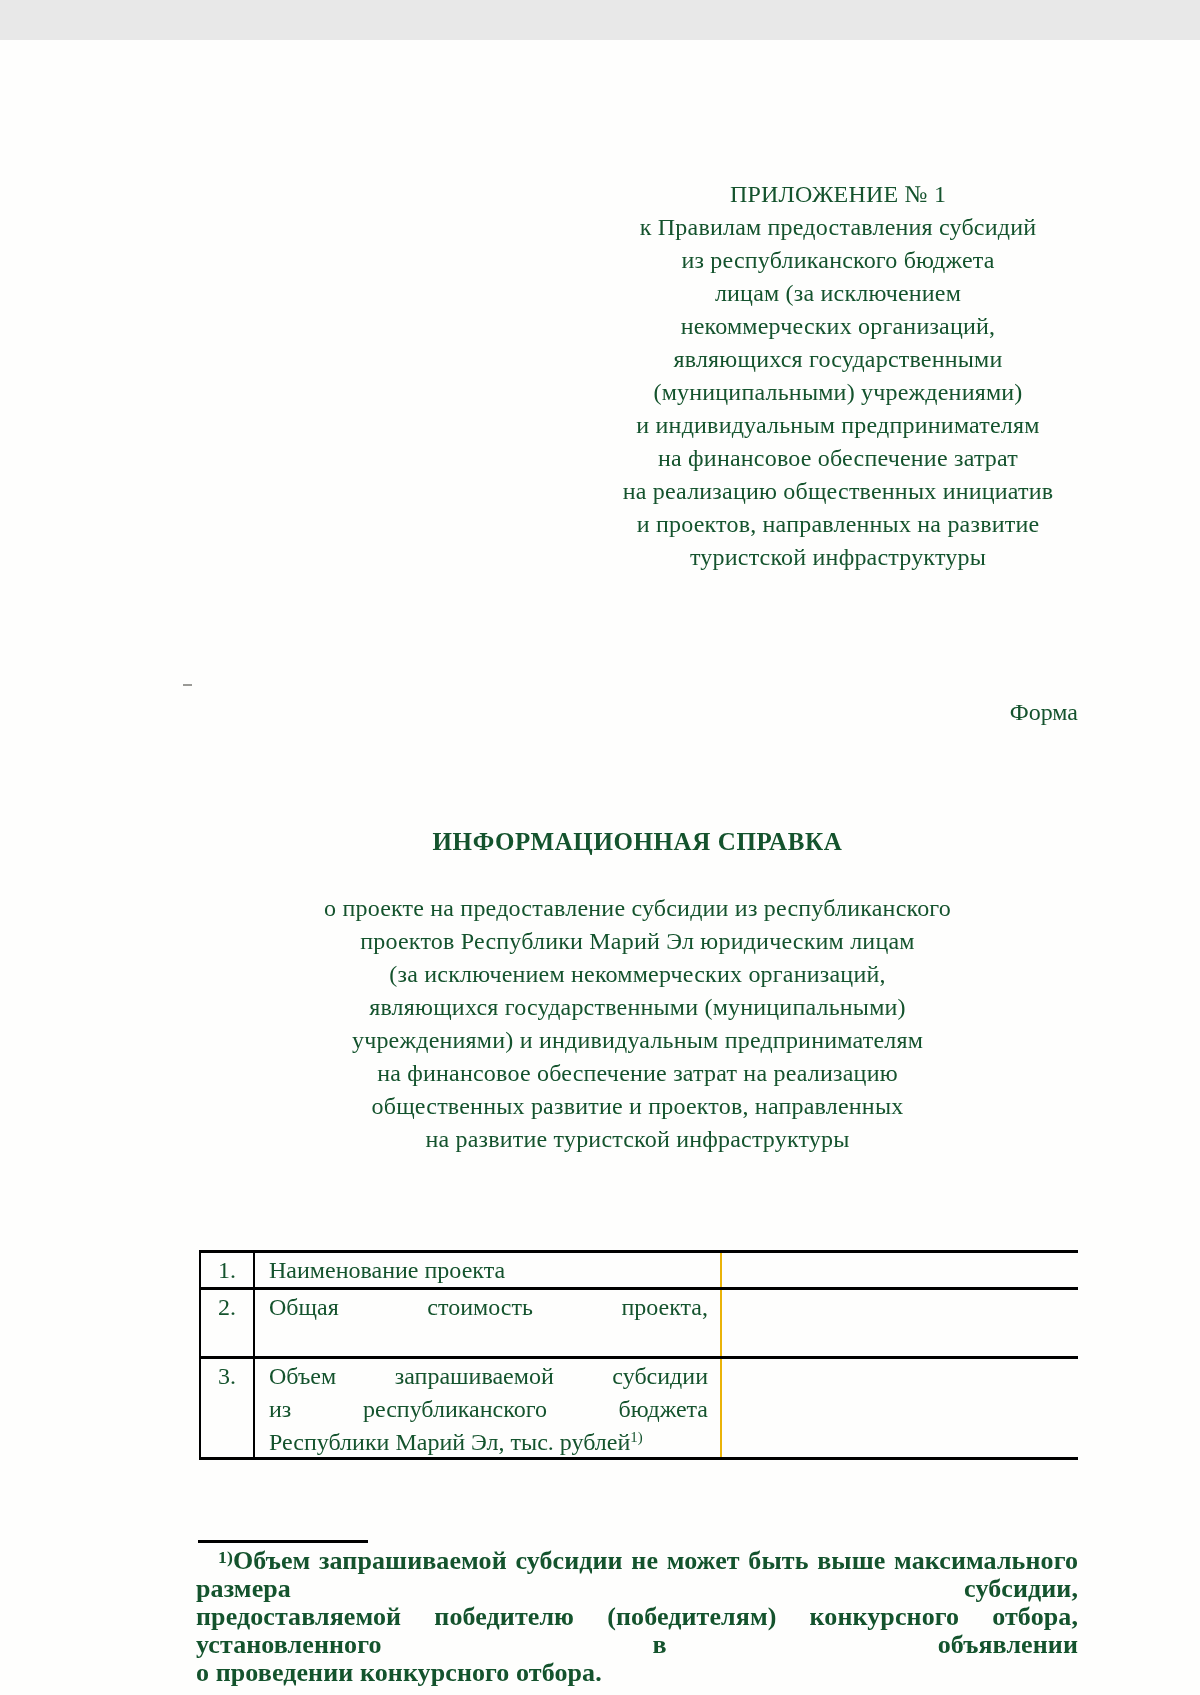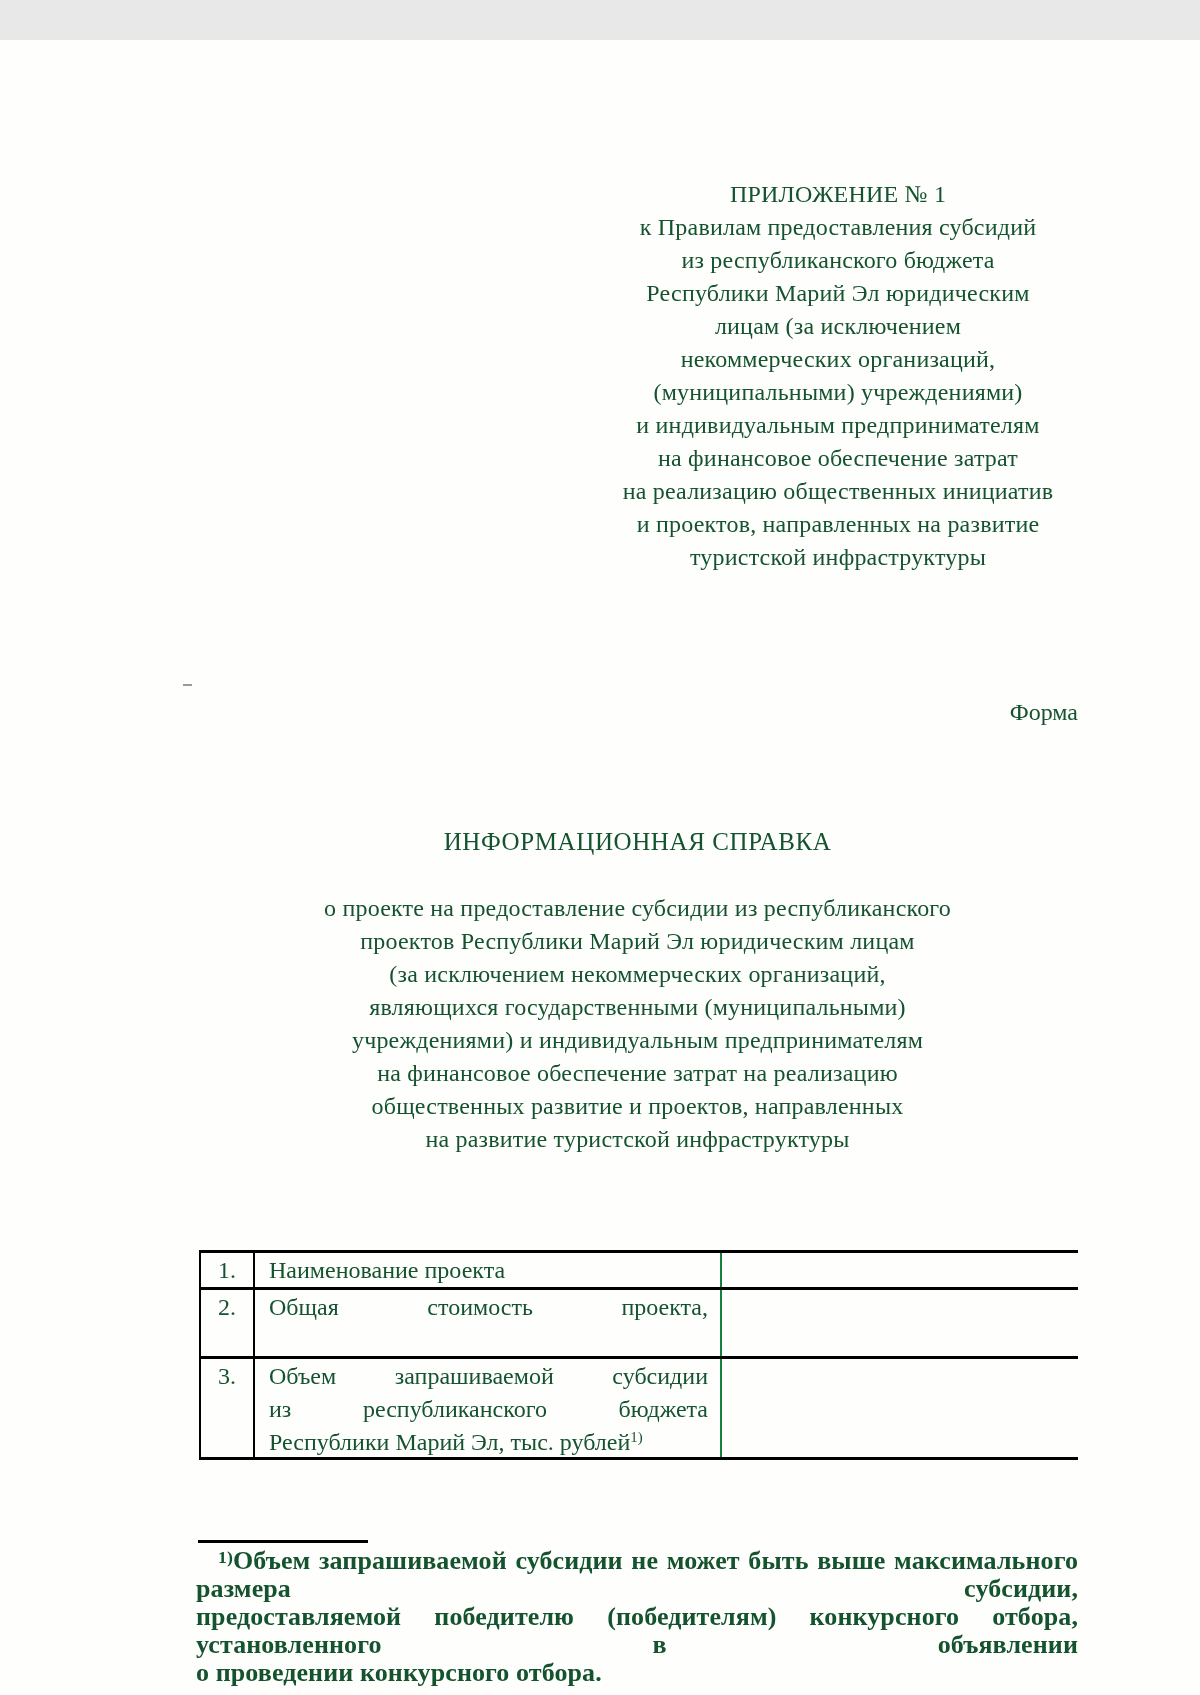--- a/index.html
+++ b/index.html
@@ -33,21 +33,21 @@
     line-height: 33px;
     text-align: right;
   }
   .doc-title {
     position: absolute;
     top: 785px;
     left: 197px;
     width: 881px;
     font-size: 25px;
     line-height: 33px;
-    font-weight: normal;
+    font-weight: bold;
     text-align: center;
     letter-spacing: 0.6px;
   }
   .subtitle {
     position: absolute;
     top: 852px;
     left: 197px;
     width: 881px;
     font-size: 24px;
     line-height: 33px;
@@ -74,21 +74,21 @@
     width: 54px;
     border-right: 2px solid #000;
     text-align: center;
     padding-top: 1px;
     line-height: 32px;
     flex: 0 0 54px;
   }
   .cell.label {
     width: 467px;
     flex: 0 0 467px;
-    border-right: 2px solid #15803d;
+    border-right: 2px solid #eab308;
     padding: 1px 12px 0 14px;
     line-height: 33px;
   }
   .cell.value { flex: 1 1 auto; }
   .r1 { height: 37px; }
   .r2 { height: 69px; }
   .r3 { height: 98px; }
   .tline { text-align: justify; text-align-last: justify; }
   .tline.last { text-align-last: left; }
   sup.ref {
@@ -131,23 +131,23 @@
 </style>
 </head>
 <body>
 
 <div class="page">
 
   <div class="header-block">
       <div>ПРИЛОЖЕНИЕ № 1</div>
       <div>к Правилам предоставления субсидий</div>
       <div>из республиканского бюджета</div>
-      <div>Республики Марий Эл юридическим</div>
       <div>лицам (за исключением</div>
       <div>некоммерческих организаций,</div>
+      <div>являющихся государственными</div>
       <div>(муниципальными) учреждениями)</div>
       <div>и индивидуальным предпринимателям</div>
       <div>на финансовое обеспечение затрат</div>
       <div>на реализацию общественных инициатив</div>
       <div>и проектов, направленных на развитие</div>
       <div>туристской инфраструктуры</div>
     </div>
 
   <div class="form-label">Форма</div>
 

